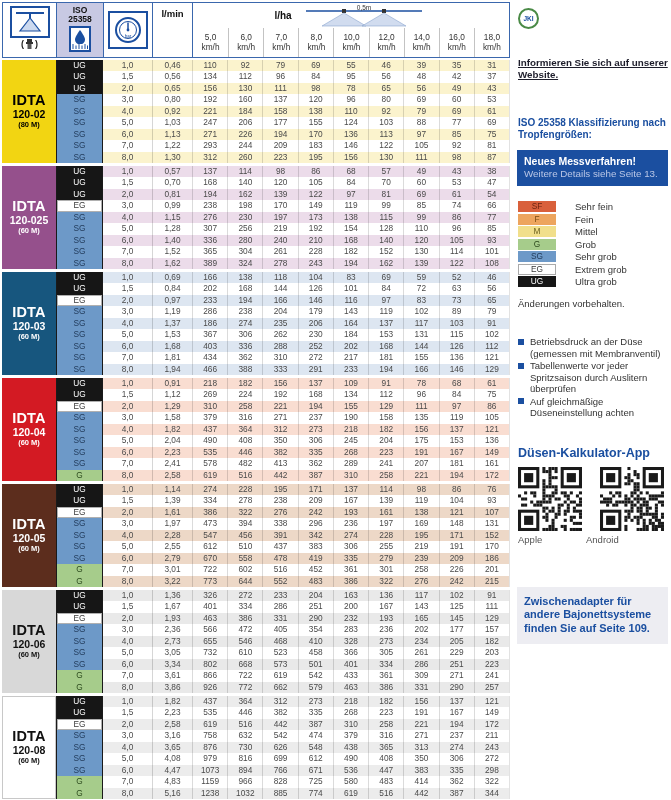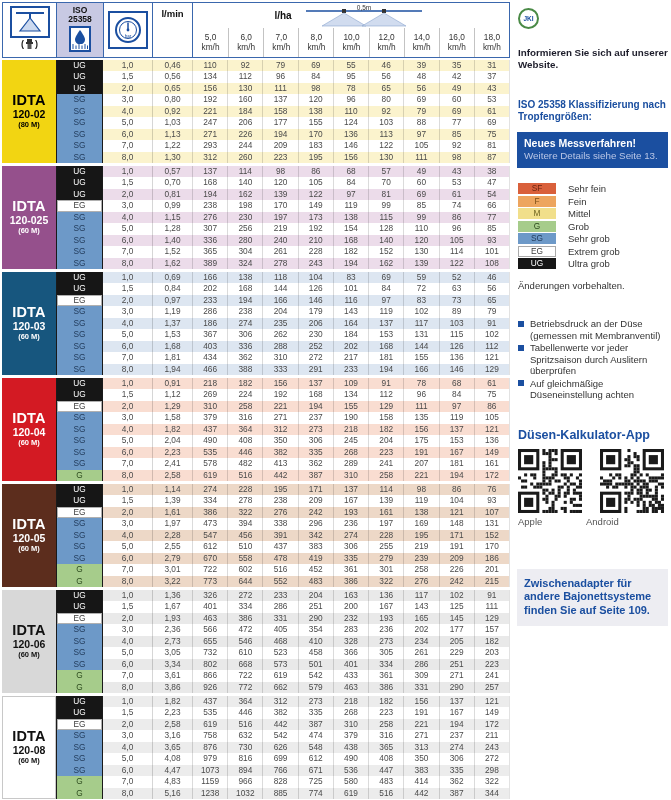--- a/index.html
+++ b/index.html
@@ -41,27 +41,27 @@
   .cls-cell { border-left:1px solid #1a1a1a; border-right:1px solid #1a1a1a; font-size:8.3px; }
   .bar-cell {}
   .lmin-cell { border-left:1px solid rgba(0,0,0,0.16); }
   .lha-cell { border-left:1px solid rgba(0,0,0,0.14); }
 
   
   .sidebar { flex:1; padding:8px 6px 0 8px; font-size:10px; }
   .jki-row { display:flex; gap:5px; align-items:flex-start; }
   .jki-logo { width:21px; height:21px; border-radius:50%; border:2px solid #4a8a46; color:#1b4fa0; font-size:6.5px; font-weight:bold; display:flex; align-items:center; justify-content:center; flex:none; background:#fff; }
   .jki-title { color:#1b4fa0; font-weight:bold; font-size:10px; line-height:12px; }
-  .info-text { margin-top:18px; font-weight:bold; color:#1d1d2b; font-size:9.8px; line-height:12px; width:150px; }
-  .iso-heading { margin-top:28px; color:#1b4fa0; font-weight:bold; font-size:10px; line-height:12px; }
+  .info-text { margin-top:28px; font-weight:bold; color:#1d1d2b; font-size:9.8px; line-height:12px; width:150px;text-decoration:underline; }
+  .iso-heading { margin-top:36px; color:#1b4fa0; font-weight:bold; font-size:10px; line-height:12px; }
   .notice-box { margin-top:9px; margin-left:-1px; background:#1b4fa0; color:#fff; padding:5px 7px 6px; }
   .notice-title { font-weight:bold; font-size:10.5px; line-height:13px; }
   .notice-sub { color:#b9c6e6; font-size:9.8px; line-height:12px; }
   .legend { margin-top:15px; }
-  .legend-row { display:flex; align-items:flex-end; margin-bottom:1.5px; }
+  .legend-row { display:flex; align-items:flex-end; margin-bottom:1.5px;gap:7px; }
   .legend-chip { width:38px; height:11px; text-align:center; font-size:8.3px; line-height:11px; flex:none; }
   .legend-label { margin-left:12px; font-size:9.5px; color:#333; }
   .changes-note { margin-top:11px; font-size:9.5px; color:#333; }
   .bullets { margin-top:27px; list-style:none; }
   .bullets li { position:relative; padding-left:12px; font-size:9.5px; line-height:11.5px; color:#333; margin-bottom:1px; }
   .bullets li::before { content:""; position:absolute; left:0; top:2.5px; width:6px; height:6px; background:#1b4fa0; }
   .app-heading { margin-top:27px; color:#1b4fa0; font-weight:bold; font-size:12.5px; }
   .qr-row { margin-top:7px; display:flex; gap:18px; }
   .qr { width:64px; height:64px; }
   .qr-labels { display:flex; gap:4px; margin-top:3px; }

